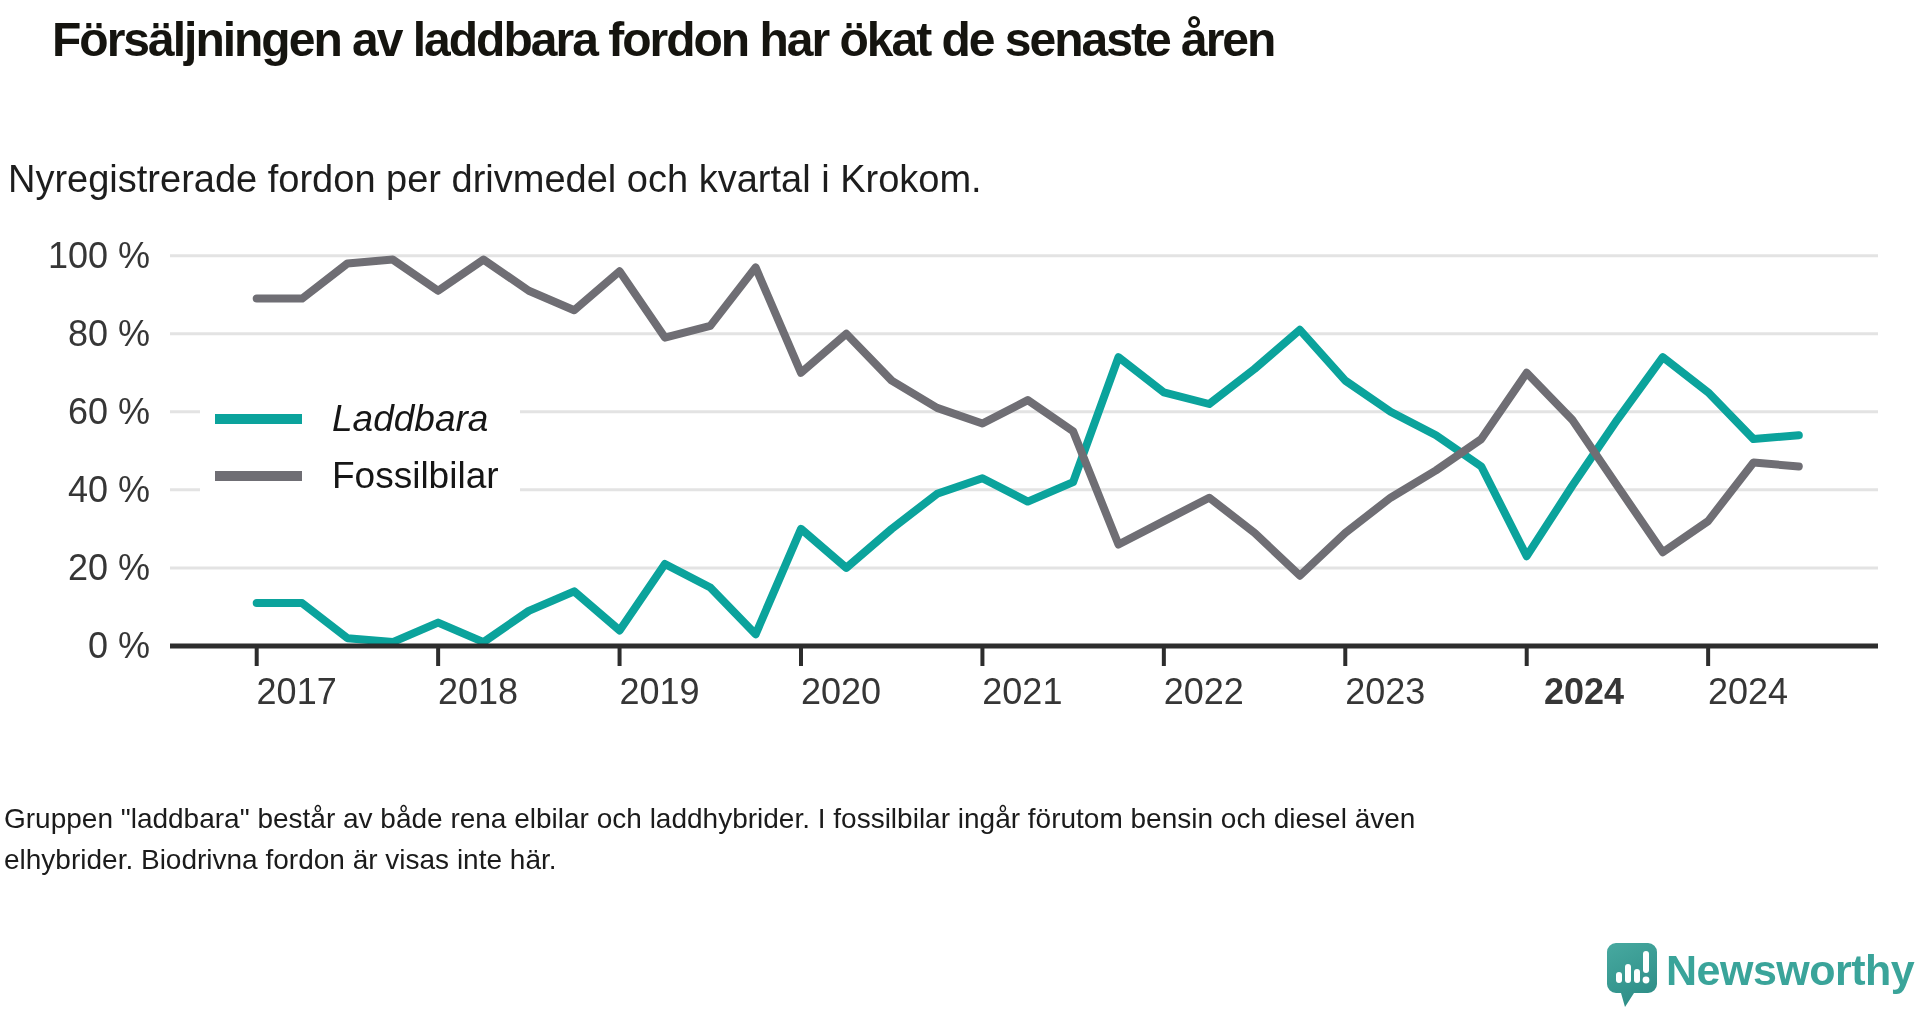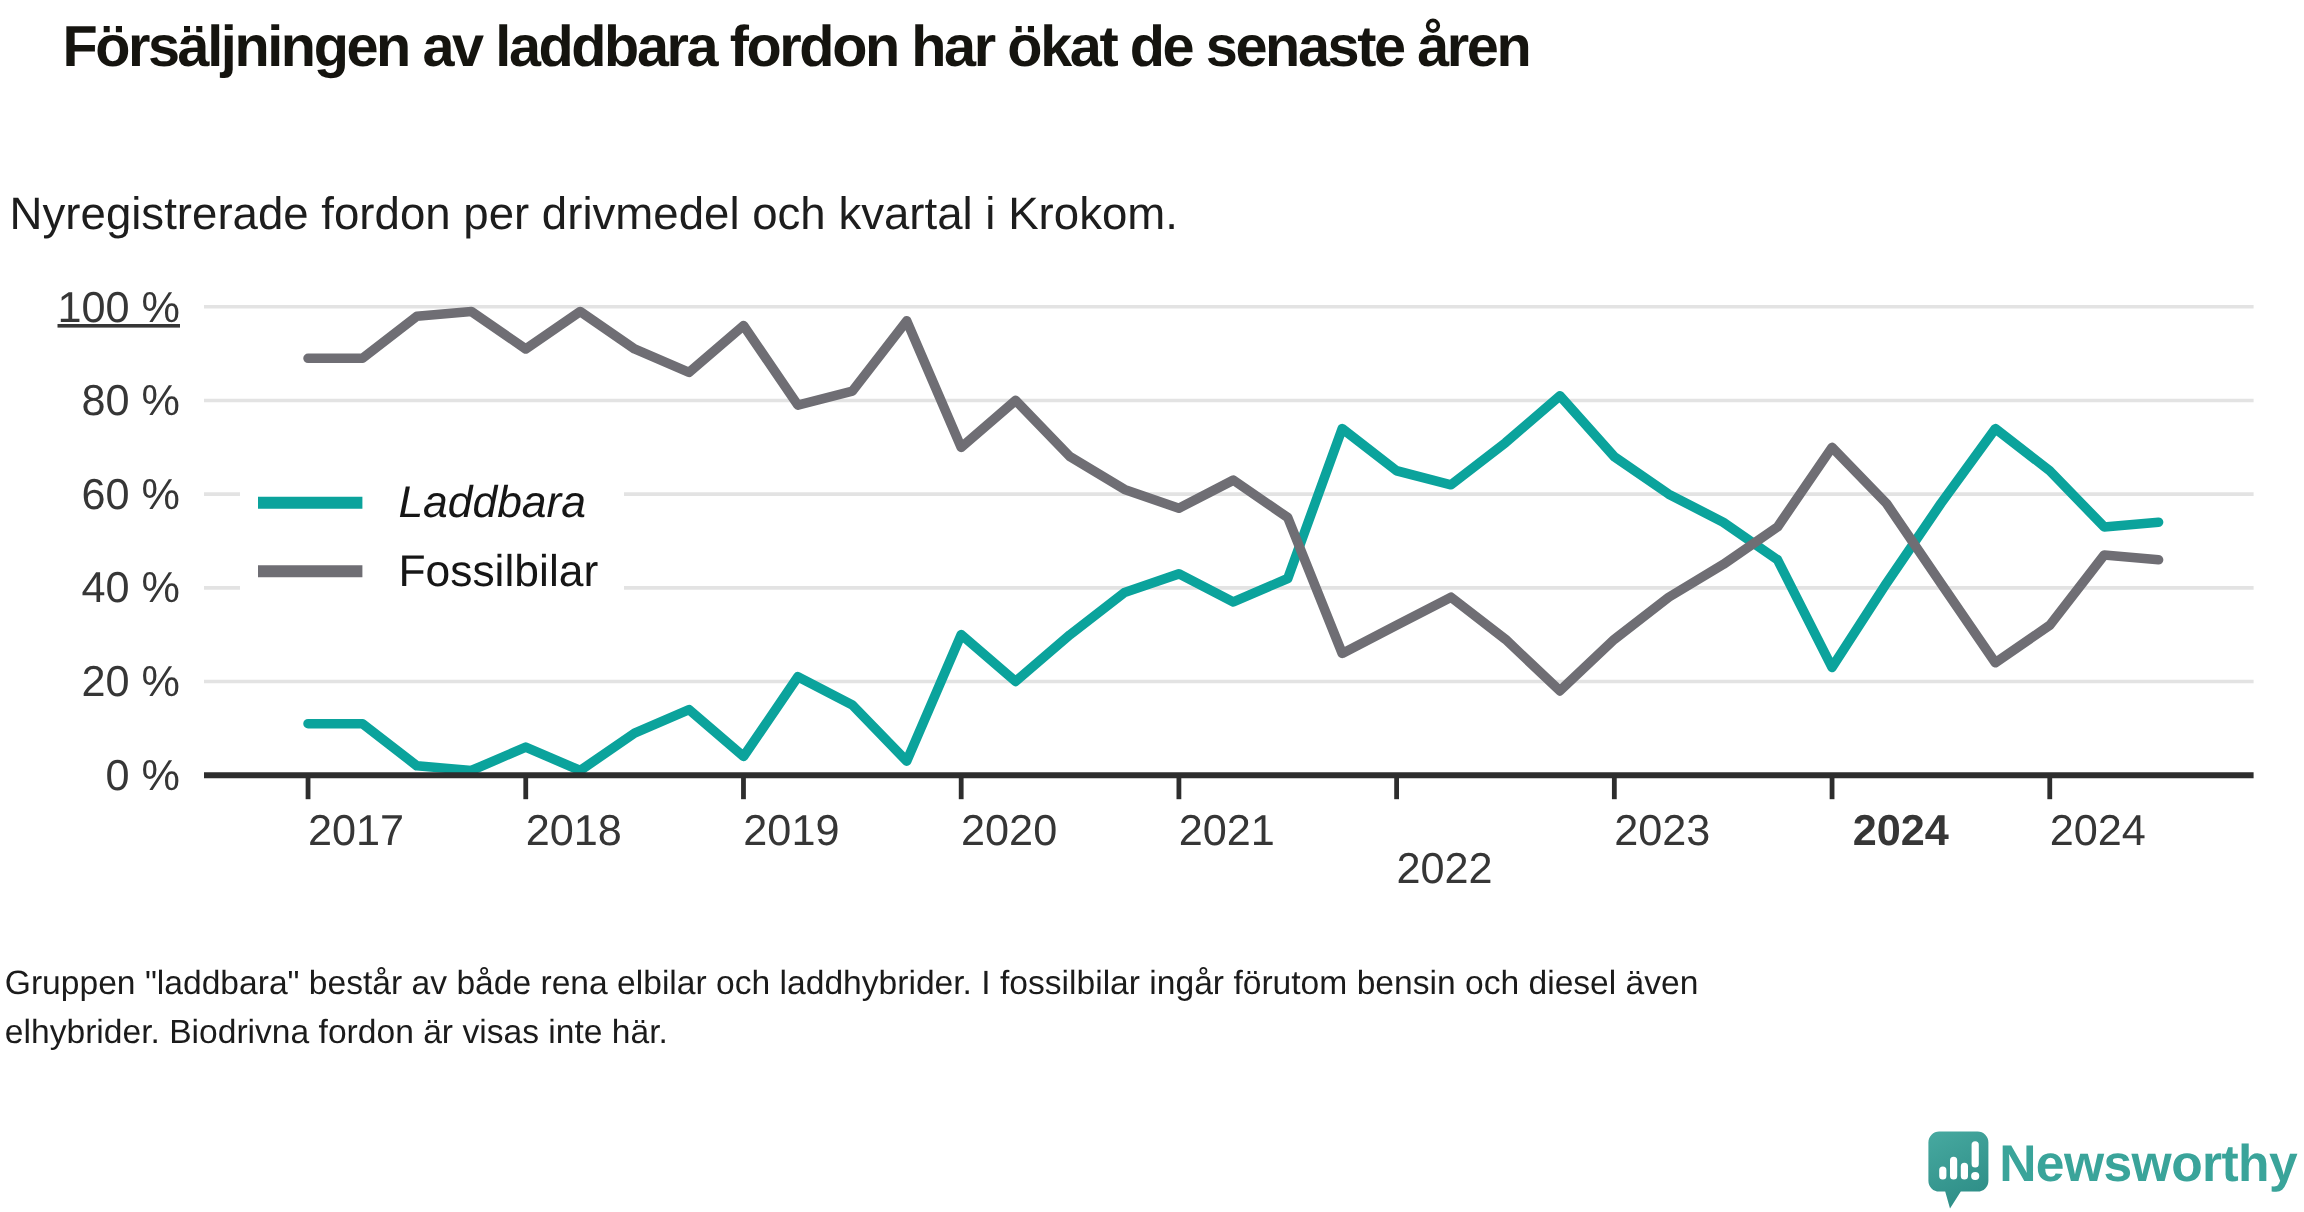--- a/index.html
+++ b/index.html
@@ -59,29 +59,29 @@
 
 <div class="legend-label" style="top:397px;font-style:italic;">Laddbara</div>
 <div class="legend-label" style="top:454px;">Fossilbilar</div>
 
 <div id="ylabels">
     <div class="ylabel" style="left: 10px; top: 627px;">0 %</div>
     <div class="ylabel" style="left: 10px; top: 548.936px;">20 %</div>
     <div class="ylabel" style="left: 10px; top: 470.872px;">40 %</div>
     <div class="ylabel" style="left: 10px; top: 392.808px;">60 %</div>
     <div class="ylabel" style="left: 10px; top: 314.744px;">80 %</div>
-    <div class="ylabel" style="left: 10px; top: 236.68px; text-decoration: underline;">100 %</div>
+    <div class="ylabel" style="left: 10px; top: 236.68px;">100 %</div>
   </div>
 <div id="xlabels">
     <div class="xlabel" style="left: 176.7px; top: 672px;">2017</div>
     <div class="xlabel" style="left: 358.13px; top: 672px;">2018</div>
     <div class="xlabel" style="left: 539.56px; top: 672px;">2019</div>
     <div class="xlabel" style="left: 720.99px; top: 672px;">2020</div>
     <div class="xlabel" style="left: 902.42px; top: 672px;">2021</div>
-    <div class="xlabel" style="left: 1083.85px; top: 672px; margin-top: 32px;">2022</div>
+    <div class="xlabel" style="left: 1083.85px; top: 672px;">2022</div>
     <div class="xlabel" style="left: 1265.28px; top: 672px;">2023</div>
     <div class="xlabel" style="left: 1464px; top: 672px; font-weight: bold;">2024</div>
     <div class="xlabel" style="left: 1628.14px; top: 672px;">2024</div>
   </div>
 
 <div class="footnote">Gruppen "laddbara" består av både rena elbilar och laddhybrider. I fossilbilar ingår förutom bensin och diesel även elhybrider. Biodrivna fordon är visas inte här.</div>
 
 <div class="logo">
   <svg width="56" height="70" viewBox="0 0 56 70" xmlns="http://www.w3.org/2000/svg">
     <defs>

